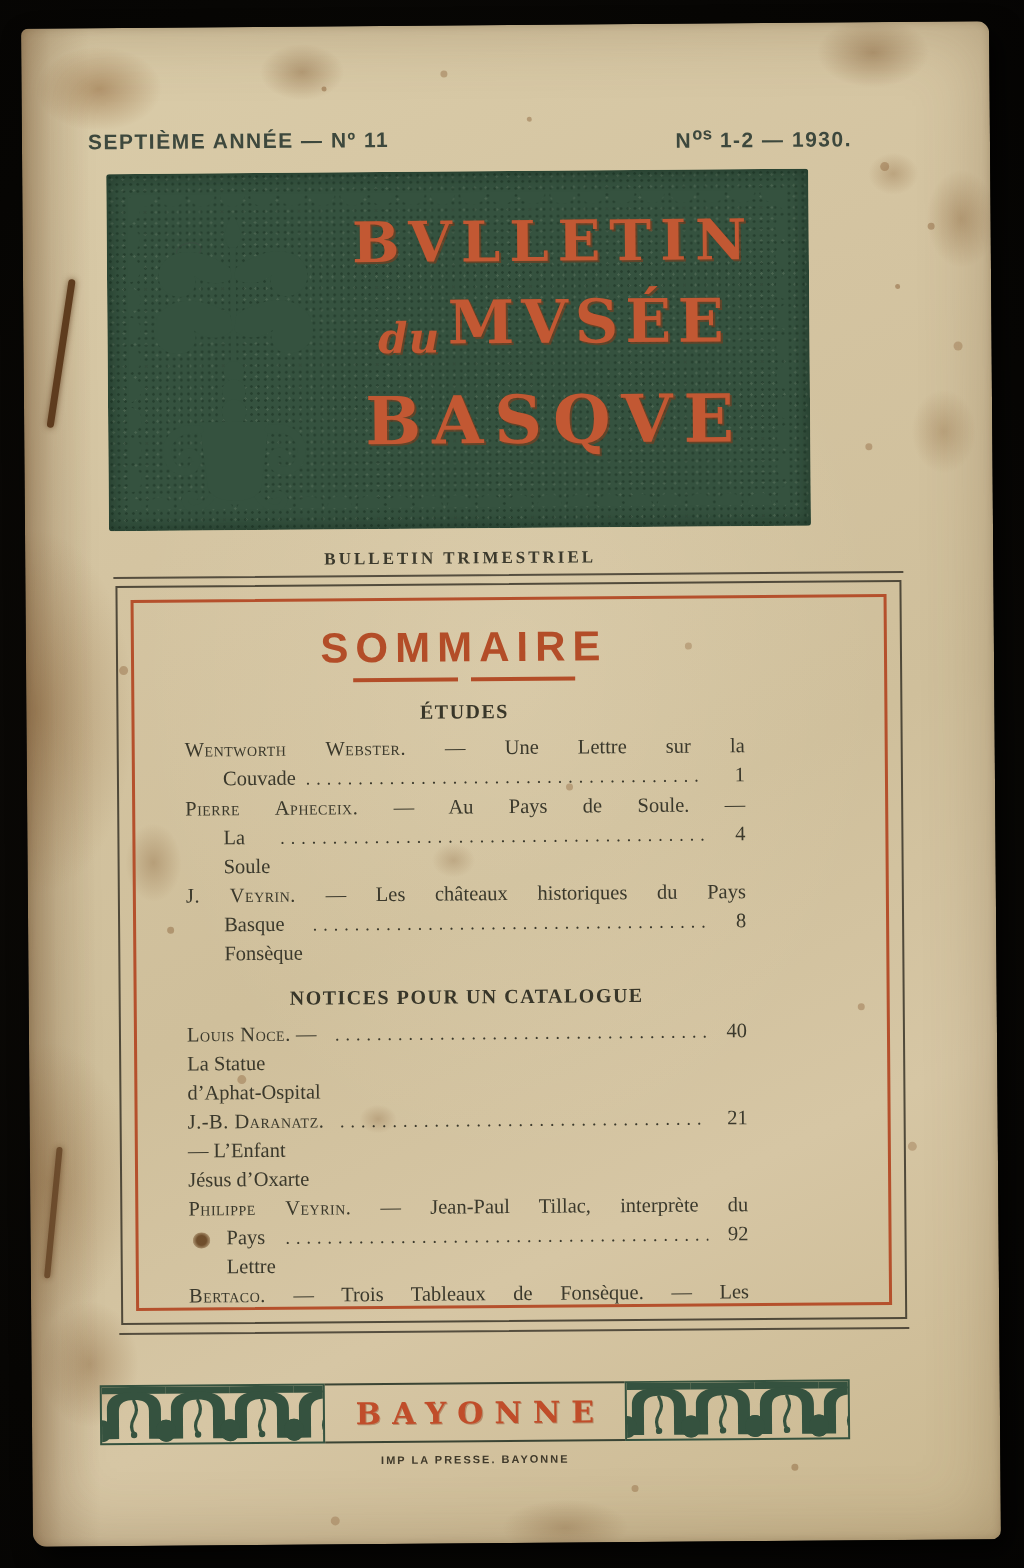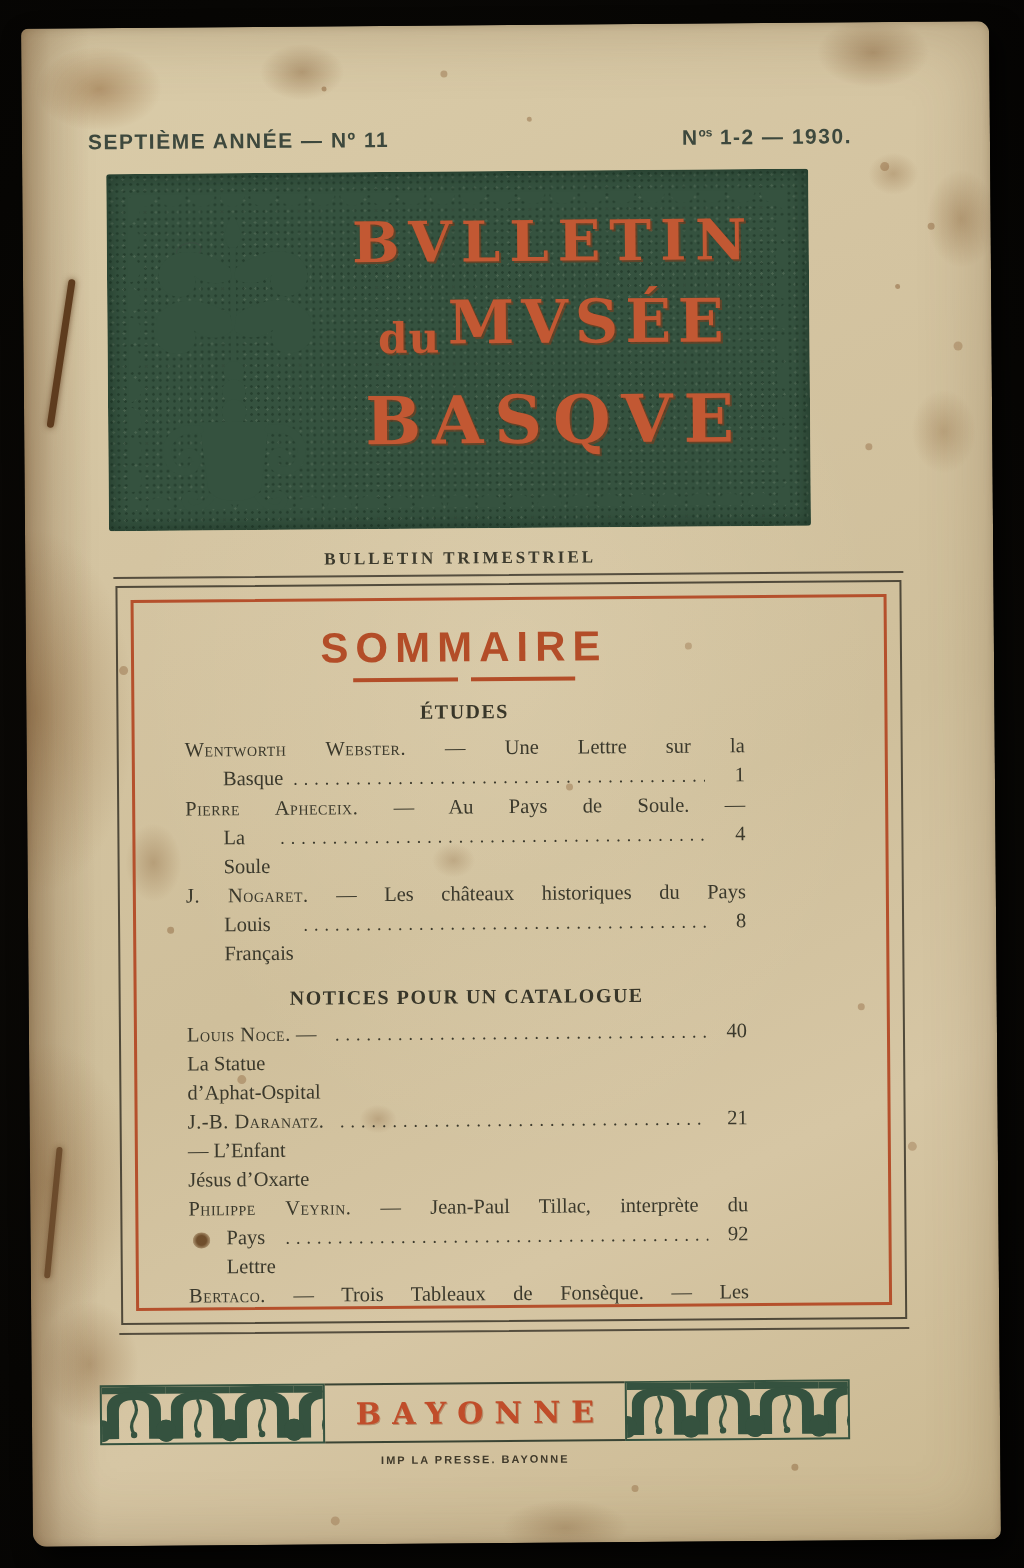--- a/index.html
+++ b/index.html
@@ -47,21 +47,21 @@
   .stitch{position:absolute;background:linear-gradient(#6a4categories 0,#5e3c1e);
     background:#5e3c1e;border-radius:4px;box-shadow:0 0 6px rgba(94,60,30,.8);}
   .stitch.s1{left:34px;top:250px;width:7px;height:150px;transform:rotate(9deg);}
   .stitch.s2{left:20px;top:1118px;width:6px;height:132px;transform:rotate(6deg);opacity:.8;}
 
   
   .issue-row{position:absolute;left:0;top:102px;width:100%;display:flex;justify-content:space-between;
     padding:0 138px 0 66px;
     font-family:"Liberation Sans","DejaVu Sans",sans-serif;font-weight:bold;
     font-size:21px;letter-spacing:1.5px;color:#3d483d;}
-  .issue-row sup{font-size:12px;letter-spacing:0;}
+  .issue-row sup{font-size:17px;letter-spacing:0;font-family:Liberation Mono, monospace;}
 
   
   .masthead{position:absolute;left:84px;top:146px;width:702px;height:357px;
     background:#35523f;border-radius:3px;
     background-image:radial-gradient(rgba(10,30,18,.35) 1px, transparent 1.6px),
       radial-gradient(rgba(220,230,200,.12) 1px, transparent 1.4px);
     background-size:7px 7px, 11px 11px;
     box-shadow:inset 0 0 18px rgba(10,25,15,.5);}
   .mast-inner{position:absolute;left:21px;top:21px;right:21px;bottom:21px;}
   .scal{position:absolute;}
@@ -76,21 +76,21 @@
     background-size:13px 30px;background-repeat:repeat-y;}
   .scal.r{top:0;bottom:0;right:0;width:13px;
     background:radial-gradient(circle at 100% 50%, #35523f 12px, transparent 13px);
     background-size:13px 30px;background-repeat:repeat-y;background-position:right;}
   .plant{position:absolute;left:10px;top:16px;}
   .mast-title{position:absolute;left:198px;right:6px;top:12px;text-align:center;
     color:#c25833;font-family:"DejaVu Serif",serif;font-weight:bold;
     text-shadow:2px 2px 0 rgba(140,58,24,.5), 0 0 1px rgba(150,62,26,.55);}
   .mt1{font-size:56px;letter-spacing:9px;line-height:74px;}
   .mt2{font-size:60px;letter-spacing:7px;line-height:88px;}
-  .mt2 .du{display:inline-block;font-size:42px;letter-spacing:1px;
+  .mt2 .du{display:inline-block;font-size:42px;font-style:italic;letter-spacing:1px;
     transform:translateY(9px);margin-right:8px;}
   .mt3{font-size:66px;letter-spacing:11px;line-height:94px;}
 
   
   .subtitle{position:absolute;left:84px;top:523px;width:702px;text-align:center;
     font-weight:bold;font-size:17px;letter-spacing:3px;color:#3c3a2d;}
 
   
   .toc-wrap{position:absolute;left:88px;top:549px;width:790px;height:758px;
     border-top:2px solid rgba(52,48,38,.8);border-bottom:2px solid rgba(52,48,38,.8);}
@@ -188,37 +188,37 @@
       <div class="toc-black">
         <div class="toc-orange">
           <div class="toc-content">
             <div class="som-title">SOMMAIRE</div>
             <div class="som-underline"></div>
             <div id="toc-sections">
                 <div class="sec-heading">ÉTUDES</div>
                 <div class="entry">
                   <div class="l1 just"><span class="sc">Wentworth Webster.</span> — Une Lettre sur la</div>
                   <div class="l2 lflex">
-                    <span>Basque</span>
+                    <span>Couvade</span>
                     <span class="leader">..........................................................................................</span>
                     <span class="pg">1</span>
                   </div>
                 </div>
                 <div class="entry">
                   <div class="l1 just"><span class="sc">Pierre Apheceix.</span> — Au Pays de Soule. —</div>
                   <div class="l2 lflex">
                     <span>La Soule</span>
                     <span class="leader">..........................................................................................</span>
                     <span class="pg">4</span>
                   </div>
                 </div>
                 <div class="entry">
-                  <div class="l1 just"><span class="sc">J. Nogaret.</span> — Les châteaux historiques du Pays</div>
-                  <div class="l2 lflex">
-                    <span>Louis Français</span>
+                  <div class="l1 just"><span class="sc">J. Veyrin.</span> — Les châteaux historiques du Pays</div>
+                  <div class="l2 lflex">
+                    <span>Basque Fonsèque</span>
                     <span class="leader">..........................................................................................</span>
                     <span class="pg">8</span>
                   </div>
                 </div>
                 <div class="sec-heading">NOTICES POUR UN CATALOGUE</div>
                 <div class="entry">
                   <div class="l1 lflex">
                     <span><span class="sc">Louis Noce.</span> — La Statue d’Aphat-Ospital</span>
                     <span class="leader">..........................................................................................</span>
                     <span class="pg">40</span>

